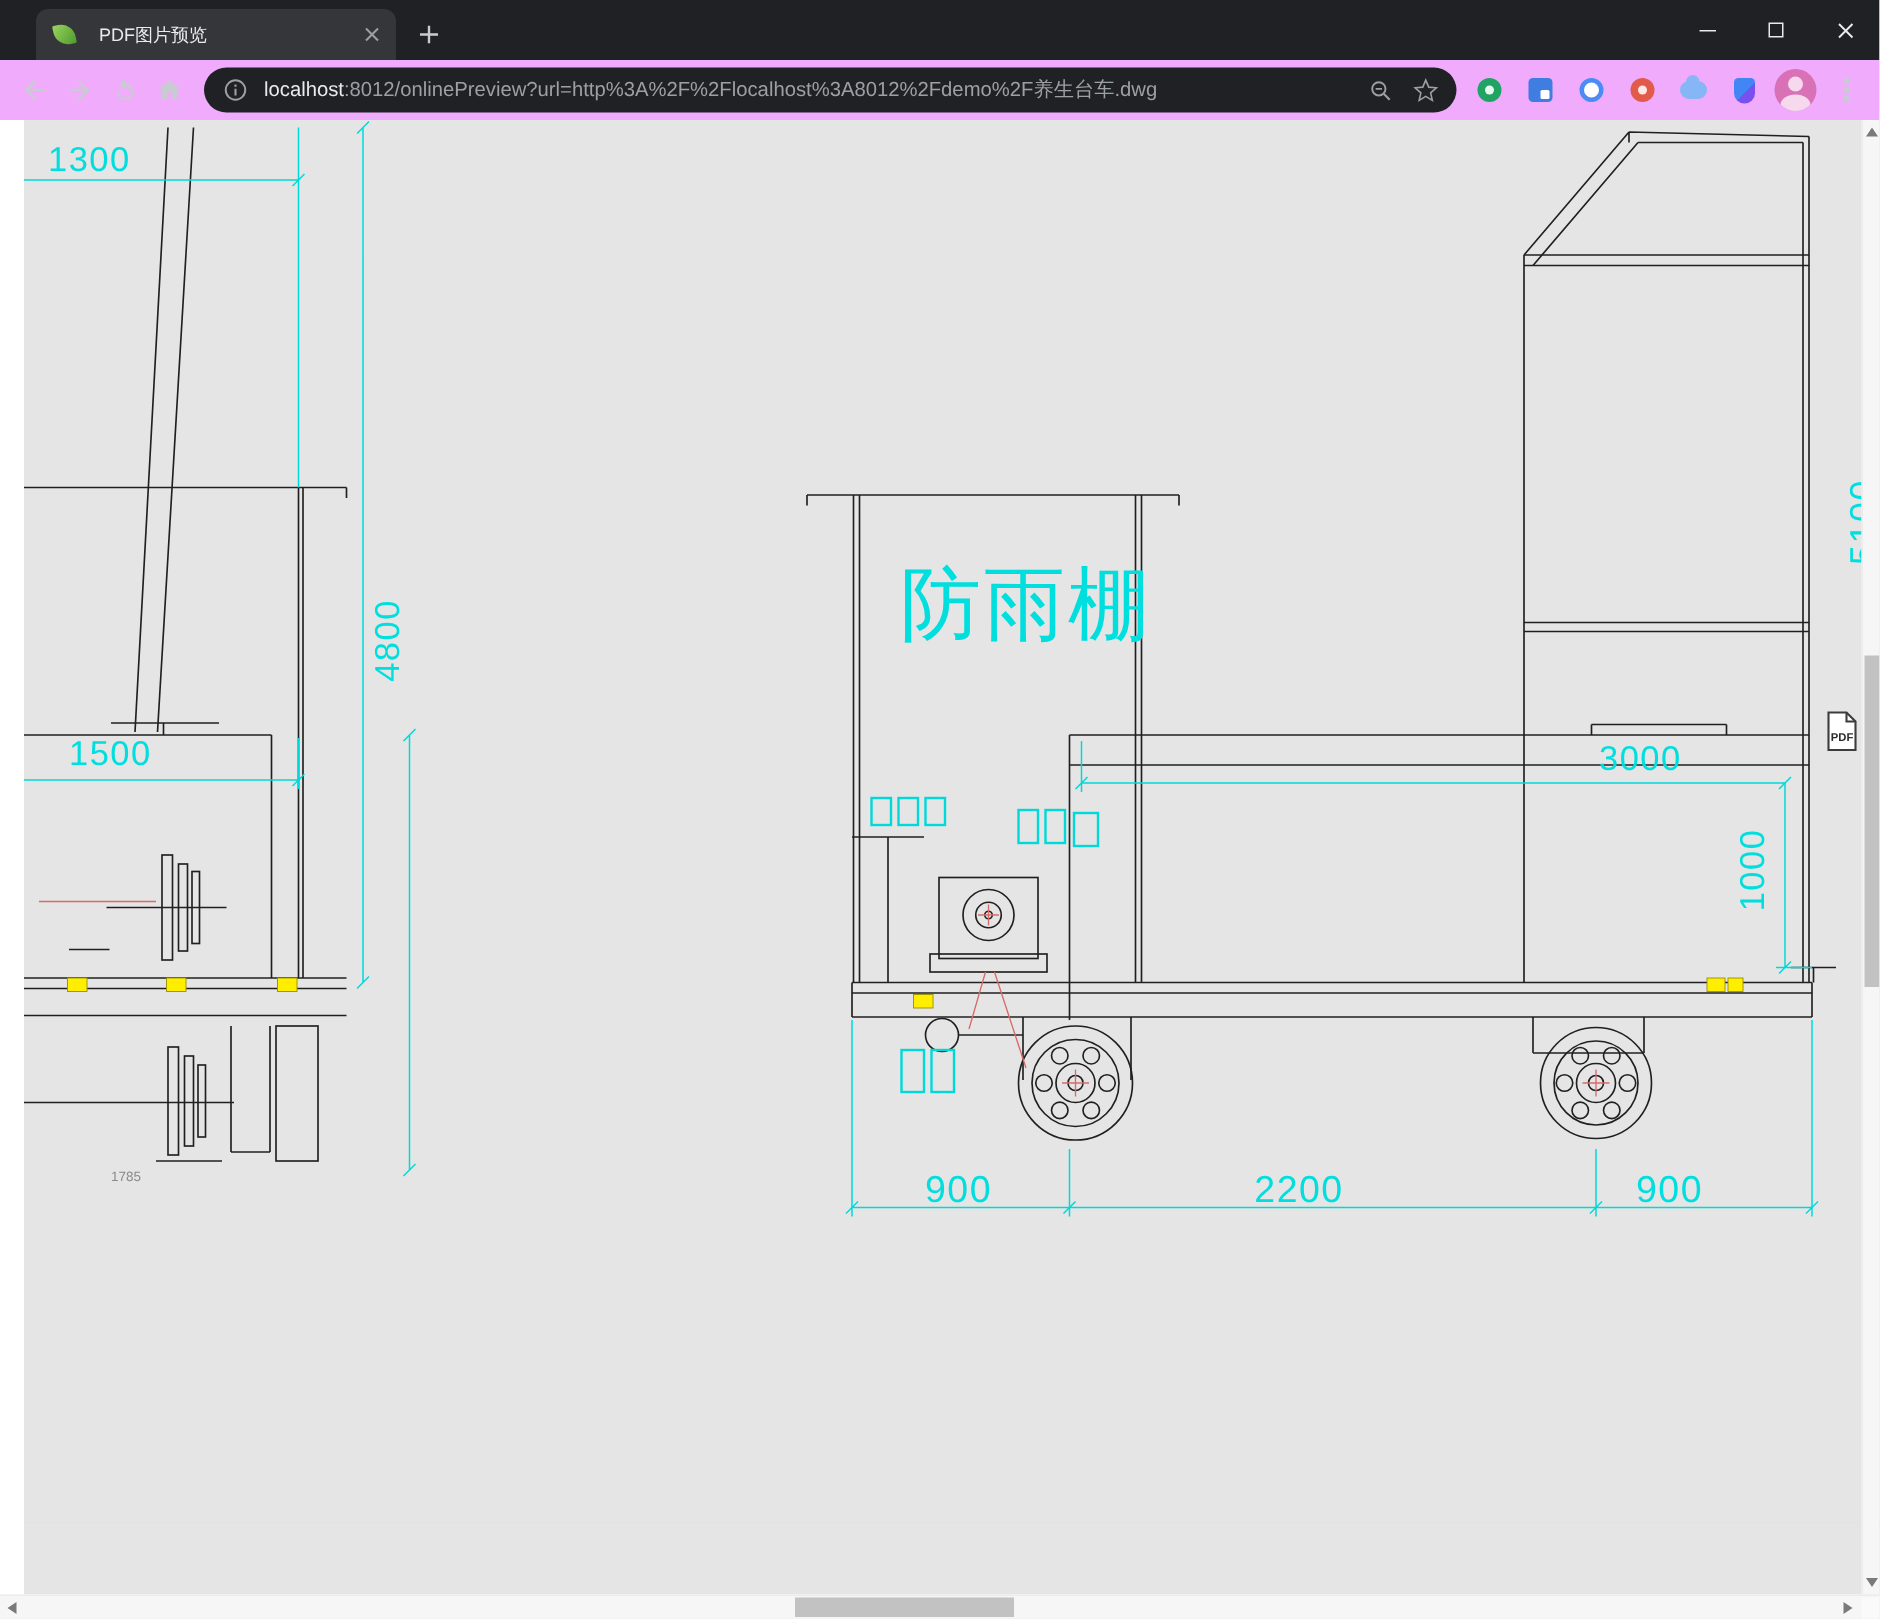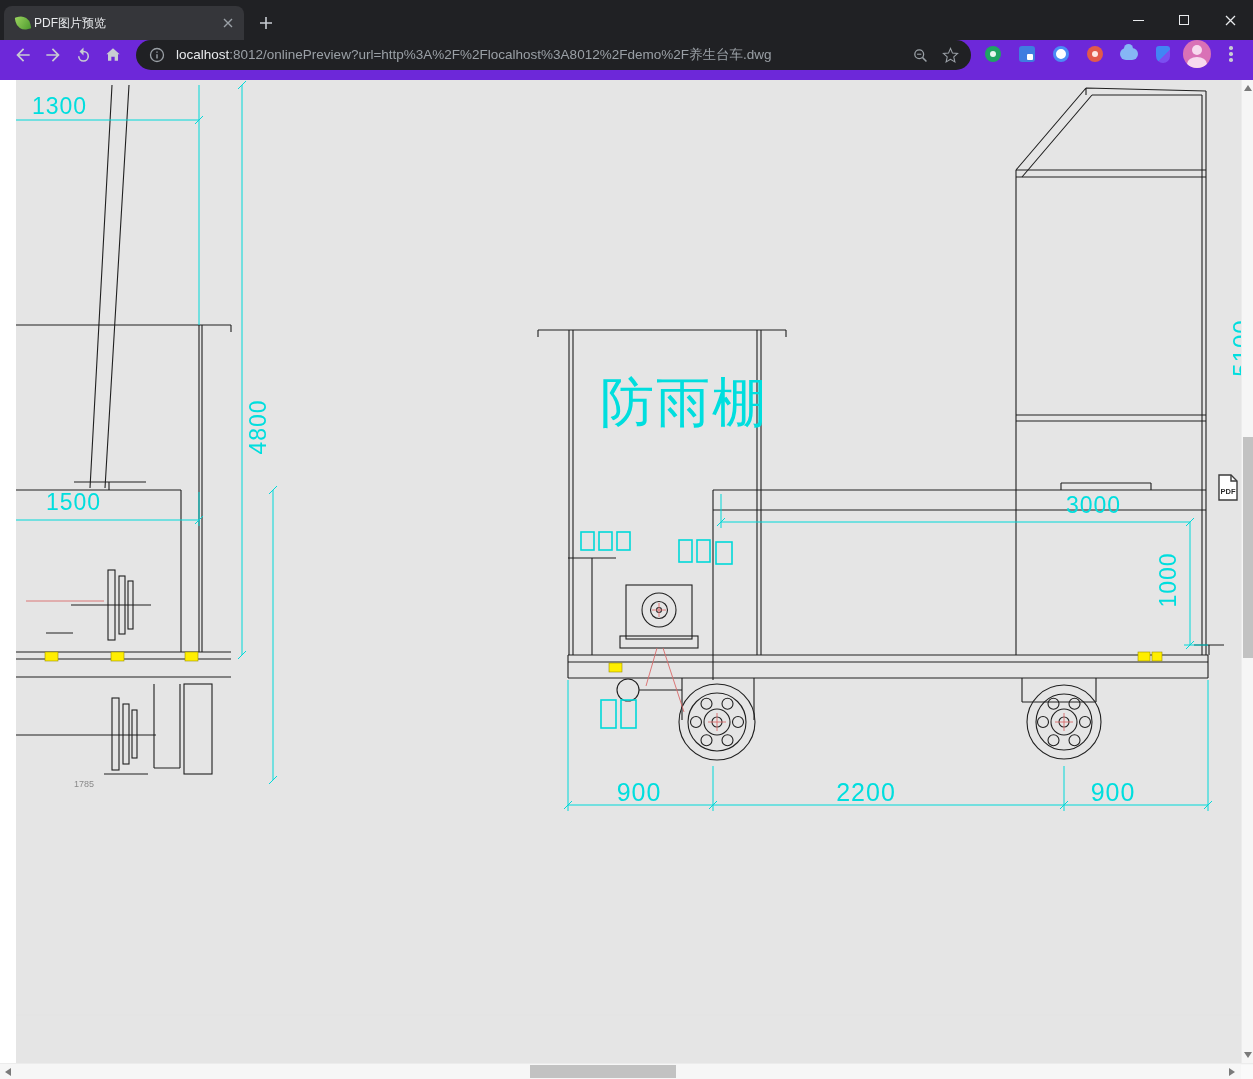--- a/index.html
+++ b/index.html
@@ -1,32 +1,32 @@
 <!DOCTYPE html>
 <html><head>
 <meta charset="utf-8">
 <style>
   * { margin:0; padding:0; box-sizing:border-box; }
   html,body { width:1253px; height:1079px; overflow:hidden; }
   body { font-family:"Liberation Sans", sans-serif; background:#fff; position:relative; }
 
   
   .titlebar { position:absolute; top:0; left:0; width:1253px; height:40px; background:#202124; display:flex; align-items:flex-end; }
-  .tab { width:240px; height:34px; margin-left:4px; background:#35363a; border-radius:8px 8px 0 0; display:flex; align-items:center; padding:0 8px 0 12px; gap:4px; }
+  .tab { width:240px; height:34px; margin-left:24px; background:#35363a; border-radius:8px 8px 0 0; display:flex; align-items:center; padding:0 8px 0 12px; gap:16px; }
   .favicon { width:14px; height:14px; background:linear-gradient(135deg,#9ad45e,#4e9a2f); border-radius:1px 70% 1px 70%; transform:rotate(-12deg); flex:0 0 auto; }
   .tab-title { color:#e8eaed; font-size:12px; flex:1; white-space:nowrap; overflow:hidden; }
   .tab-close { width:16px; height:16px; display:flex; align-items:center; justify-content:center; border-radius:50%; }
   .newtab { width:28px; height:28px; margin:0 0 3px 8px; display:flex; align-items:center; justify-content:center; border-radius:50%; }
   .wincontrols { position:absolute; right:0; top:0; height:40px; display:flex; }
   .winbtn { width:46px; height:40px; display:flex; align-items:center; justify-content:center; }
   .ic-min { width:11px; height:1px; background:#e8eaed; display:block; }
   .ic-max { width:10px; height:10px; border:1px solid #e8eaed; display:block; }
 
   
-  .toolbar { position:absolute; top:40px; left:0; width:1253px; height:40px; background:#6d28d9; display:flex; align-items:flex-start; padding:0 8px; }
+  .toolbar { position:absolute; top:40px; left:0; width:1253px; height:40px; background:#f0abfc; display:flex; align-items:center; padding:0 8px; }
   .navbtn { width:30px; height:30px; display:flex; align-items:center; justify-content:center; border-radius:50%; flex:0 0 auto; }
   .omnibox { flex:1; height:30px; margin:0 8px; background:#202124; border-radius:15px; display:flex; align-items:center; padding:0 10px; gap:8px; min-width:0; }
   .url { flex:1; font-size:13.5px; white-space:nowrap; overflow:hidden; min-width:0; }
   .url .host { color:#e8eaed; }
   .url .rest { color:#9aa0a6; }
   .boxicon { width:22px; height:22px; display:flex; align-items:center; justify-content:center; flex:0 0 auto; }
   .exts { display:flex; align-items:center; gap:6px; flex:0 0 auto; }
   .ext { width:28px; height:28px; display:flex; align-items:center; justify-content:center; border-radius:50%; }
   .e1 { width:16px; height:16px; border-radius:50%; background:#1fa463; position:relative; }
   .e1::after { content:""; position:absolute; left:5px; top:5px; width:6px; height:6px; border-radius:50%; background:#eaf7ef; }

